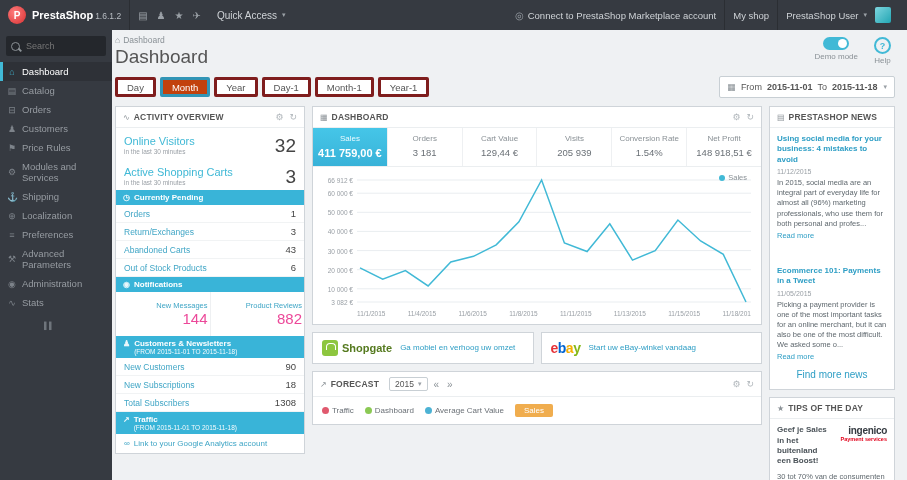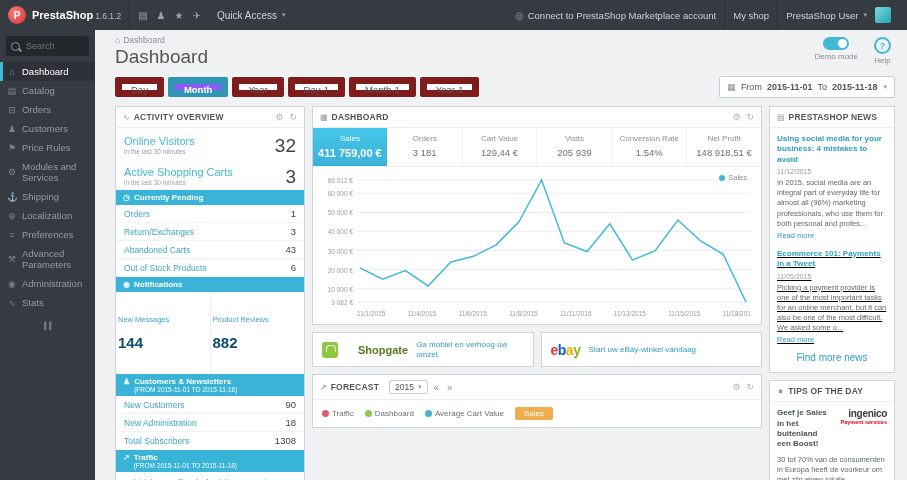--- a/index.html
+++ b/index.html
@@ -15,21 +15,21 @@
   .tb-brand{font-weight:bold;font-size:11px;}
   .tb-ver{font-weight:normal;color:#b9bec4;font-size:8.5px;margin-left:2px;}
   .tb-sep{width:1px;height:30px;background:#2b2e33;flex:none;}
   .tb-item{padding:0 8px;color:#cfd3d7;display:flex;align-items:center;gap:4px;height:100%;cursor:pointer;white-space:nowrap;}
   .tb-ico{font-size:10px;color:#9aa0a6;}
   .caret{font-size:7px;color:#9aa0a6;margin-left:1px;}
   .tb-icons{display:flex;align-items:center;gap:9px;padding:0 8px;}
   .tb-right{margin-left:auto;display:flex;align-items:center;height:100%;font-size:9.5px;}
   .avatar{width:16px;height:16px;border-radius:2px;background:linear-gradient(135deg,#7ed6df,#22a6b3);margin:0 8px 0 4px;flex:none;}
   
-  .sidebar{position:absolute;top:30px;left:0;width:95px;height:450px;background:#363a41;}
+  .sidebar{position:absolute;top:30px;left:0;width:112px;height:450px;background:#363a41;}
   .sb-search{margin:6px;display:flex;align-items:center;background:#24272c;border-radius:2px;height:20px;padding:0 5px;gap:4px;}
   .sb-search input{background:transparent;border:none;outline:none;color:#cfd3d7;font-size:9px;width:68px;font-family:inherit;}
   .mag{width:7px;height:7px;border:1.5px solid #8b9196;border-radius:50%;position:relative;flex:none;}
   .mag::after{content:"";position:absolute;width:4px;height:1.5px;background:#8b9196;transform:rotate(45deg);right:-3px;bottom:-1px;}
   .sb-item{display:flex;align-items:center;gap:5px;padding:4px 7px;color:#979ca2;font-size:9.5px;cursor:pointer;}
   .sb-ico{width:10px;font-size:9px;text-align:center;color:#7d838a;flex:none;}
   .sb-item.active{background:#2e3137;color:#fff;border-left:3px solid #41b9d6;padding-left:4px;}
   .sb-item.active .sb-ico{color:#41b9d6;}
   .sb-collapse{color:#6f757c;font-size:7px;padding:10px 0 0 44px;cursor:pointer;}
   
@@ -39,23 +39,23 @@
   .page-title{font-size:19px;font-weight:normal;color:#555;margin:1px 0 0;}
   .head-right{position:absolute;top:7px;right:16px;display:flex;gap:16px;}
   .hr-col{display:flex;flex-direction:column;align-items:center;gap:2px;}
   .toggle{width:26px;height:13px;border-radius:7px;background:#41b9d6;position:relative;cursor:pointer;}
   .toggle::after{content:"";position:absolute;right:2px;top:2px;width:9px;height:9px;border-radius:50%;background:#fff;}
   .hr-label{font-size:8px;color:#8a9196;}
   .help-circle{width:13px;height:13px;border-radius:50%;border:2px solid #41b9d6;color:#41b9d6;font-weight:bold;font-size:9px;
                display:flex;align-items:center;justify-content:center;cursor:pointer;}
   
   .toolbar{display:flex;align-items:center;gap:4px;padding:6px 12px 0;}
-  .tb-btn{height:20px;padding:0 9px;background:#fff;border:7px solid #7f1d1d;border-radius:2px;font-size:9.5px;color:#555;
+  .tb-btn{height:20px;padding:0 9px;background:#fff;border:3px solid #7f1d1d;border-radius:2px;font-size:9.5px;color:#555;
           font-family:inherit;cursor:pointer;}
-  .tb-btn.active{background:#8b5cf6;border-color:#3295b6;color:#fff;font-weight:bold;}
+  .tb-btn.active{background:#c2410c;border-color:#3295b6;color:#fff;}
   .date-range{margin-left:auto;display:flex;align-items:center;gap:5px;height:20px;background:#fff;border:1px solid #c8cfd4;
               border-radius:2px;padding:0 7px;font-size:9px;color:#555;cursor:pointer;}
   .cal-ico{color:#8a9196;font-size:9px;}
   
   .columns{display:flex;gap:7px;padding:8px 12px;align-items:flex-start;}
   .col-left{width:190px;flex:none;}
   .col-center{flex:1;min-width:0;}
   .col-right{width:126px;flex:none;}
   .panel{background:#fff;border:1px solid #cfd4d9;margin-bottom:7px;}
   .panel-head{display:flex;align-items:center;gap:4px;padding:5px 7px;border-bottom:1px solid #ebeef0;}
@@ -68,24 +68,24 @@
   .bs-label{color:#41b9d6;font-size:11px;cursor:pointer;}
   .bs-sub{font-size:6.5px;color:#9aa0a6;margin-top:1px;}
   .bs-value{font-size:19px;color:#444;line-height:1;}
   .abar{background:#39b4d8;color:#fff;padding:3px 7px;font-size:8px;font-weight:bold;display:flex;gap:4px;align-items:flex-start;}
   .abar-ico{font-size:8px;opacity:.9;}
   .abar-sub{font-size:6.5px;font-weight:normal;opacity:.95;}
   .arow{display:flex;justify-content:space-between;align-items:center;padding:3px 8px;border-bottom:1px solid #f1f3f4;font-size:8.5px;}
   .arow .al{color:#41a6c6;cursor:pointer;}
   .arow .av{color:#444;font-size:9.5px;}
   .notif{display:flex;}
-  .ncell{flex:1;text-align:left;padding:23px 2px;cursor:pointer;}
+  .ncell{flex:1;text-align:right;padding:9px 2px;cursor:pointer;}
   .ncell+.ncell{border-left:1px solid #eef0f2;}
   .nlabel{color:#41a6c6;font-size:7.5px;}
-  .nvalue{font-size:15px;color:#0c4a6e;margin-top:10px;font-weight:bold;}
+  .nvalue{font-size:15px;color:#ec4899;margin-top:0;}
   .link-row{padding:5px 8px;font-size:8px;color:#41a6c6;display:flex;gap:4px;align-items:center;cursor:pointer;}
   
   .kpis{display:flex;border-bottom:1px solid #ebeef0;}
   .kpi{flex:1;text-align:center;padding:6px 2px 7px;border-right:1px solid #eef0f2;cursor:pointer;}
   .kpi:last-child{border-right:none;}
   .kpi-label{font-size:8px;color:#8a9196;}
   .kpi-value{font-size:9.5px;color:#6a7076;margin-top:4px;white-space:nowrap;}
   .kpi.active{background:linear-gradient(#45c6e8,#38b2d8);}
   .kpi.active .kpi-label{color:#eafaff;}
   .kpi.active .kpi-value{color:#fff;font-weight:bold;font-size:11px;}
@@ -93,40 +93,40 @@
   .chart-legend{position:absolute;top:6px;right:14px;display:flex;align-items:center;gap:3px;font-size:7.5px;color:#8a9196;z-index:2;}
   .chart-legend .dot{width:6px;height:6px;border-radius:50%;}
   .chart-flex{display:flex;}
   .y-axis{width:34px;height:132px;position:relative;flex:none;}
   .y-axis div{position:absolute;right:4px;transform:translateY(-50%);font-size:6.5px;color:#9aa0a6;white-space:nowrap;}
   .chart-svg{flex:1;height:132px;display:block;}
   .x-axis{display:flex;justify-content:space-between;margin-left:34px;font-size:6.5px;color:#9aa0a6;padding:3px 0 5px;}
   
   .mod-row{display:flex;gap:7px;margin-bottom:7px;}
   .mod-box{flex:1;background:#fff;border:1px solid #cfd4d9;display:flex;align-items:center;gap:8px;padding:7px 9px;}
-  .sg-logo{display:flex;align-items:center;gap:20px;flex:none;}
+  .sg-logo{display:flex;align-items:center;gap:4px;flex:none;}
   .sg-bag{width:16px;height:16px;background:#8dc63f;border-radius:3px;position:relative;}
   .sg-bag::after{content:"";position:absolute;top:3px;left:4px;width:8px;height:6px;border:1.5px solid #fff;border-bottom:none;border-radius:4px 4px 0 0;}
   .sg-name{color:#557a1f;font-weight:bold;font-size:11px;}
   .ebay{font-weight:bold;font-size:14px;letter-spacing:-0.5px;flex:none;}
   .mod-link{font-size:8px;color:#2e9ec5;cursor:pointer;line-height:1.2;}
   
   .year-box{display:flex;align-items:center;gap:3px;border:1px solid #c8cfd4;border-radius:2px;padding:1px 5px;font-size:8.5px;color:#555;margin-left:6px;cursor:pointer;}
   .nav-btn{font-size:10px;color:#8a9196;cursor:pointer;padding:0 2px;}
   .fc-legend{display:flex;align-items:center;gap:11px;padding:7px 9px;font-size:8px;color:#6a7076;}
   .fc-item{display:flex;align-items:center;gap:3px;cursor:pointer;}
   .fc-dot{width:7px;height:7px;border-radius:50%;}
   .fc-btn{color:#fff;border-radius:2px;padding:2px 9px;font-size:8px;cursor:pointer;}
   
   .news-body{padding:6px 7px;}
   .news-title{font-size:8px;font-weight:bold;color:#2e9ec5;line-height:1.3;cursor:pointer;}
   .news-date{font-size:7px;color:#9aa0a6;margin:3px 0;}
   .news-x{font-size:7.5px;color:#5f686e;line-height:1.35;}
   .read-more{font-size:7.5px;color:#2e9ec5;margin-top:2px;cursor:pointer;}
-  .news-art+.news-art{margin-top:9px;text-decoration:underline;}
+  .news-art+.news-art{margin-top:26px;}
   .find-more{text-align:center;font-size:10px;color:#2e9ec5;padding:8px 0 3px;cursor:pointer;}
   .tips-body{padding:6px 7px;}
   .tips-top{display:flex;gap:5px;justify-content:space-between;}
   .tips-head{font-size:8px;font-weight:bold;color:#4a5258;line-height:1.3;flex:1;}
   .ing{text-align:right;flex:none;width:52px;}
   .ing-name{font-size:10px;font-weight:bold;color:#343a40;letter-spacing:-0.3px;}
   .ing-sub{font-size:5.5px;color:#e2001a;font-weight:bold;}
   .tips-text{font-size:7.5px;color:#5f686e;line-height:1.35;margin-top:5px;}
 </style>
 </head>
@@ -326,21 +326,21 @@
           <div>
             <div>Customers &amp; Newsletters</div>
             <div class="abar-sub">(FROM 2015-11-01 TO 2015-11-18)</div>
           </div>
         </div>
         <div class="arow">
           <span class="al">New Customers</span>
           <span class="av">90</span>
         </div>
         <div class="arow">
-          <span class="al">New Administration</span>
+          <span class="al">New Subscriptions</span>
           <span class="av">18</span>
         </div>
         <div class="arow">
           <span class="al">Total Subscribers</span>
           <span class="av">1308</span>
         </div>
         <div class="abar">
           <span class="abar-ico">↗</span>
           <div>
             <div>Traffic</div>

